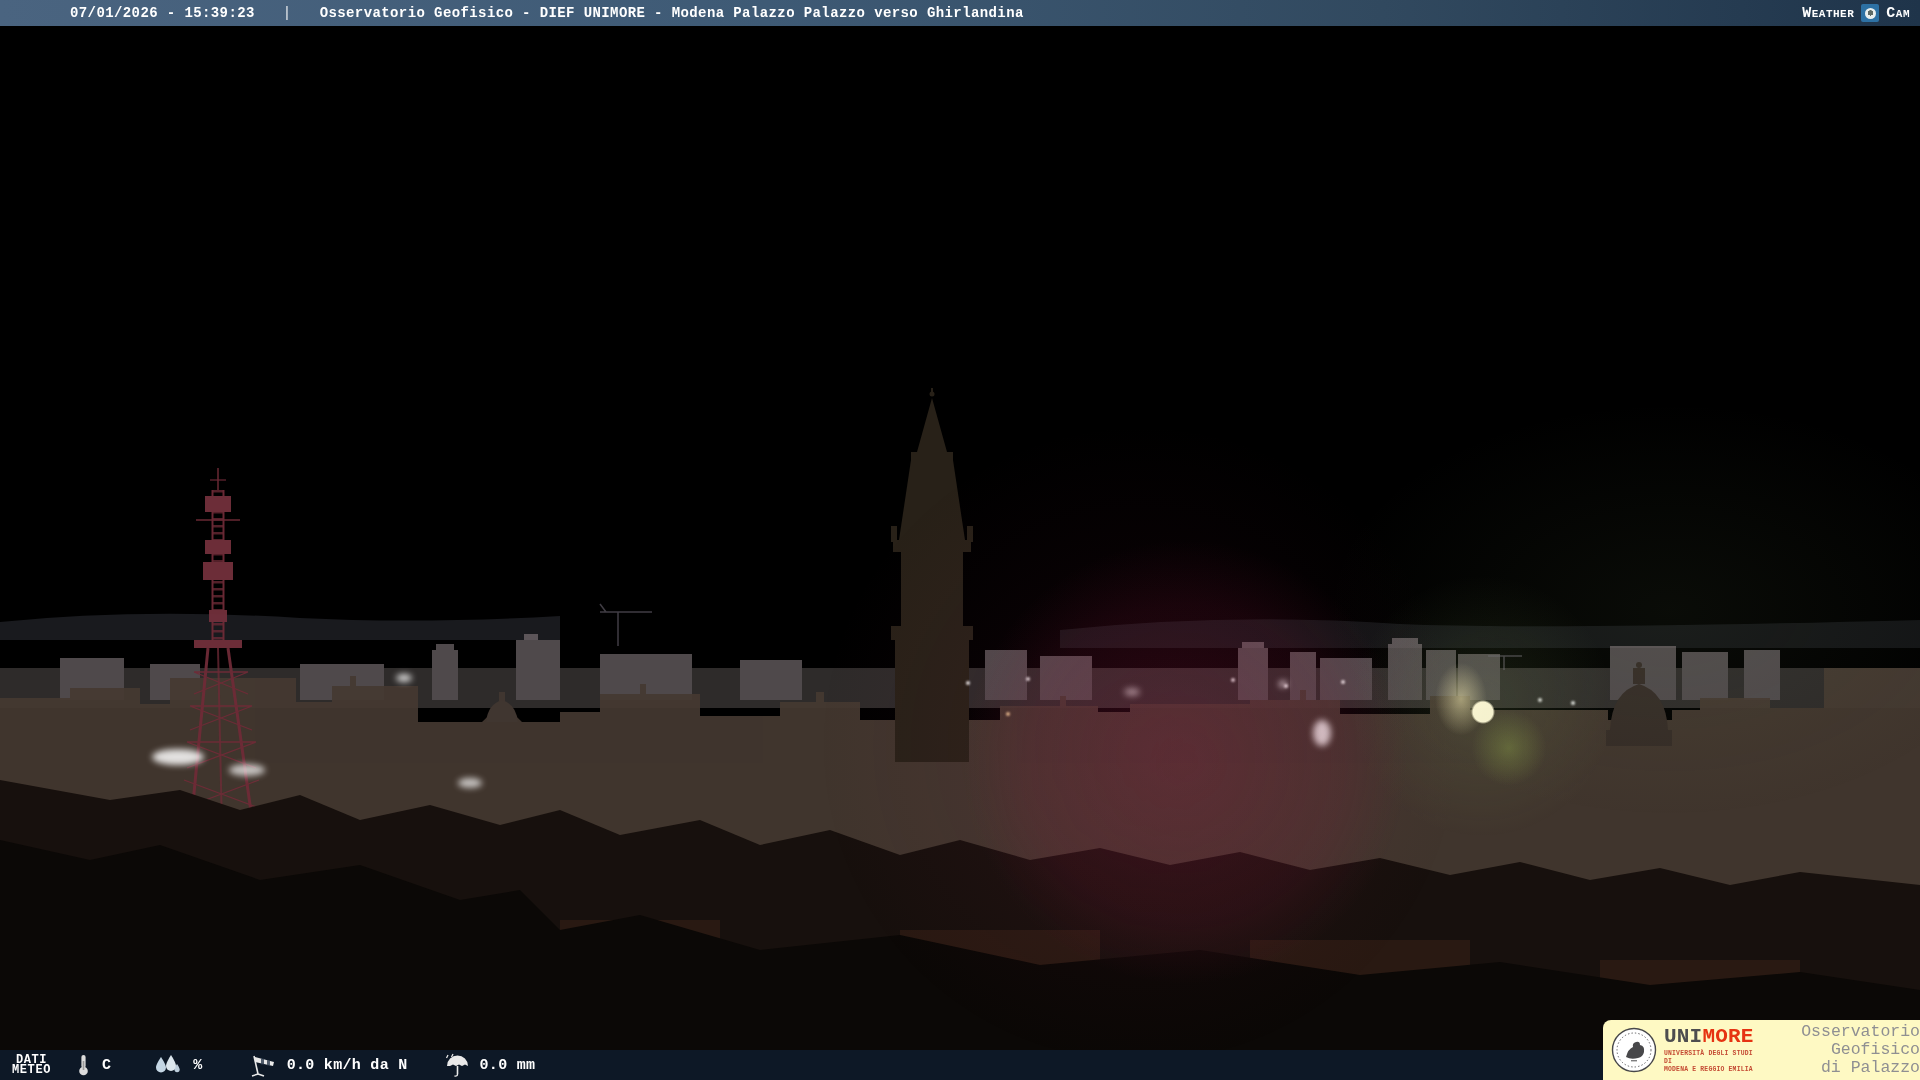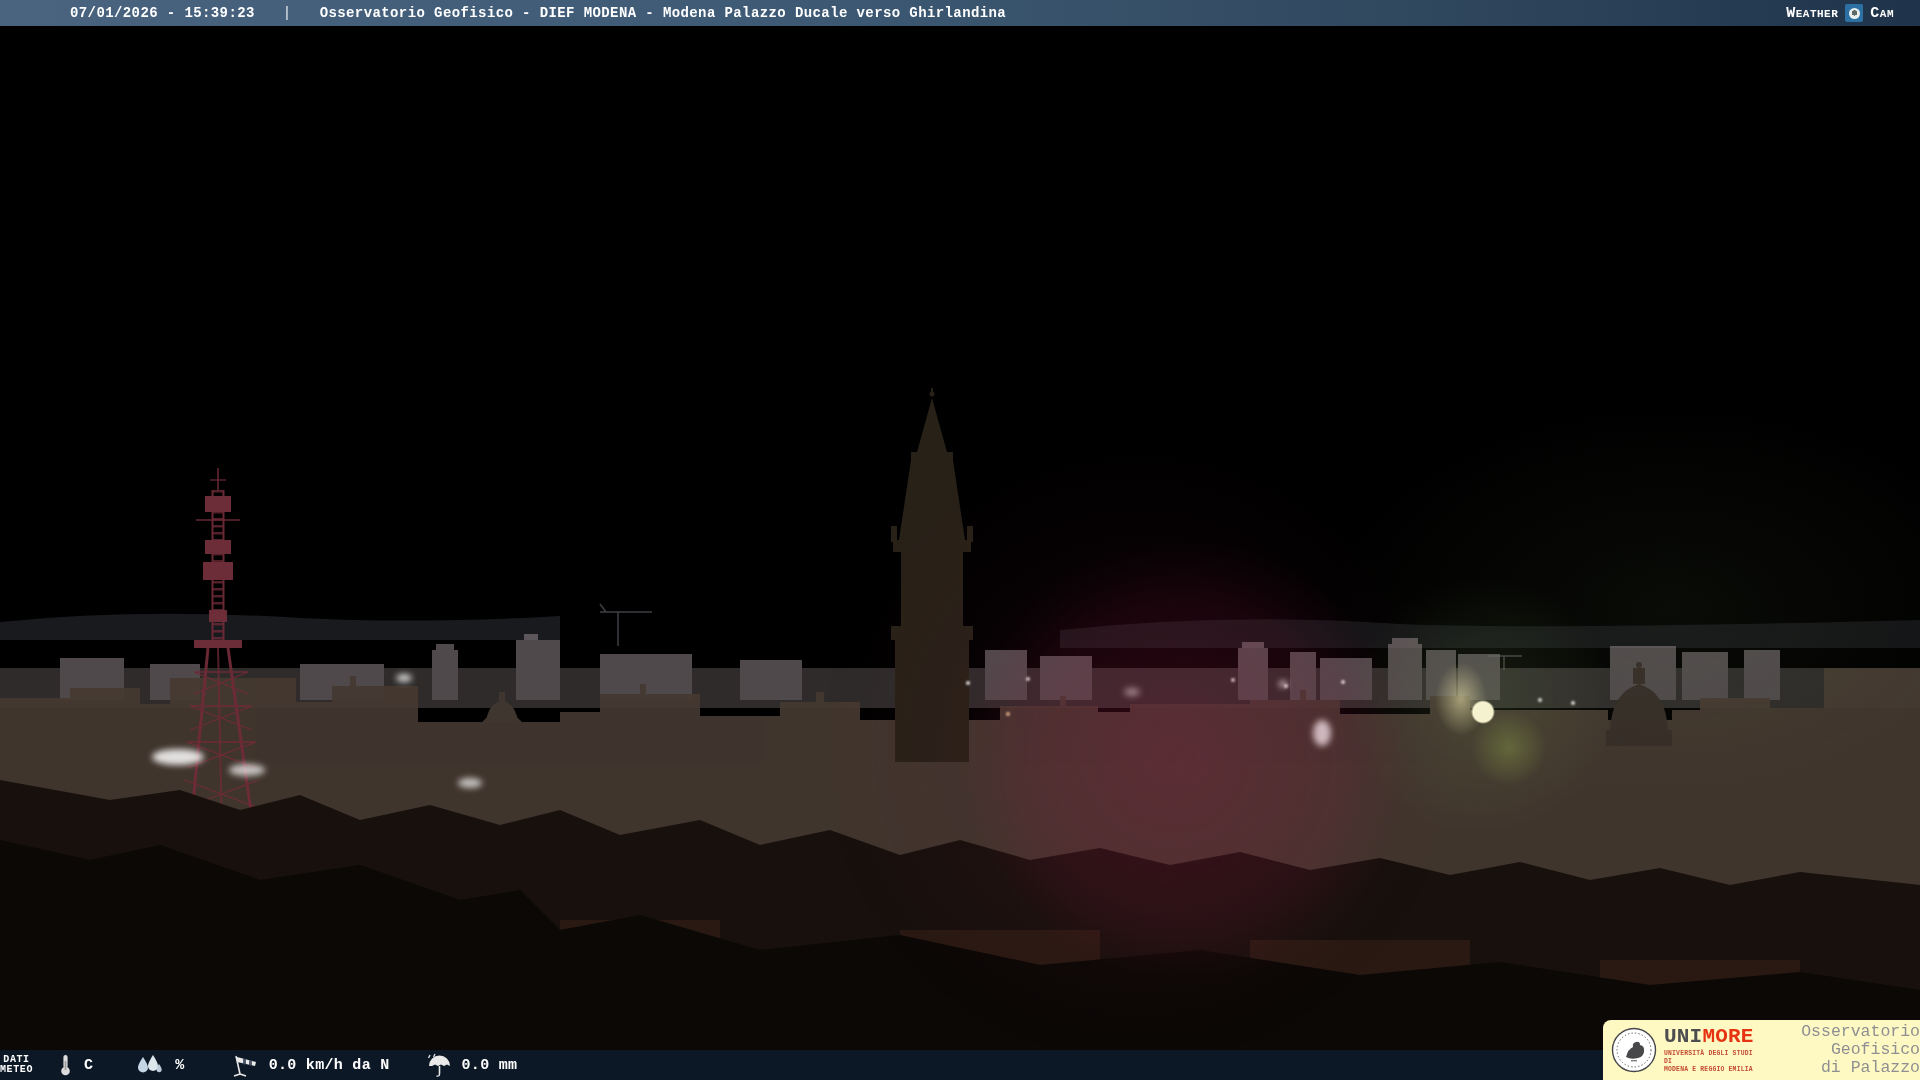--- a/index.html
+++ b/index.html
@@ -35,30 +35,30 @@
   }
 
   .cityscape{position:absolute;inset:0;z-index:1;}
 
   
   .topbar{position:absolute;left:0;top:0;width:1920px;height:26px;z-index:5;
     background:linear-gradient(to right,#4a6480 0%,#3e5a75 40%,#31495f 72%,#1f344a 100%);
     display:flex;align-items:center;color:#fff;font-weight:bold;font-size:14px;letter-spacing:.4px;}
   .topbar .dt{margin-left:70px;}
   .topbar .sep{margin:0 28px;font-weight:normal;opacity:.9;}
-  .brand{position:absolute;right:26px;top:0;height:26px;display:flex;align-items:center;gap:7px;}
+  .brand{position:absolute;right:10px;top:0;height:26px;display:flex;align-items:center;gap:7px;}
   .brand .w,.brand .c{font-variant:small-caps;font-weight:bold;font-size:15px;letter-spacing:.5px;}
   .lensbox{width:18px;height:18px;background:#2d71a4;border-radius:2px;
     display:flex;align-items:center;justify-content:center;}
   .lens{width:11px;height:11px;border-radius:50%;background:radial-gradient(circle at 50% 45%, #5d6a66 0 32%, #e9efef 33% 100%);}
 
   
   .wxbar{position:absolute;left:0;bottom:0;width:1920px;height:30px;z-index:5;
     background:rgba(14,30,48,.78);display:flex;align-items:center;color:#fff;}
-  .wx-label{font-size:10px;font-weight:bold;letter-spacing:.6px;
+  .wx-label{margin-left:12px;font-size:12px;font-weight:bold;letter-spacing:.6px;
     line-height:10px;text-align:center;}
   .wx-val{font-size:15px;font-weight:bold;letter-spacing:.3px;}
   .wx-icon{display:flex;align-items:center;}
   .ml26{margin-left:26px}.ml6{margin-left:6px}.ml42{margin-left:42px}
   .ml36{margin-left:36px}.ml8{margin-left:10px}
 
   
   .logobox{position:absolute;left:1603px;top:1020px;width:317px;height:60px;z-index:6;
     background:#fef9c3;border-top-left-radius:8px;display:flex;align-items:center;}
   .seal{margin-left:8px;flex:0 0 auto;}
@@ -218,21 +218,21 @@
       <circle cx="1540" cy="700" r="2"></circle>
         <circle cx="1008" cy="714" r="2" fill="#ffd9a0"></circle>
     </g>
   </svg>
 
   <div class="flares"></div>
 
   <div class="topbar">
     <span class="dt">07/01/2026 - 15:39:23</span>
     <span class="sep">|</span>
-    <span>Osservatorio Geofisico - DIEF MODENA - Modena Palazzo Ducale verso Ghirlandina</span>
+    <span>Osservatorio Geofisico - DIEF UNIMORE - Modena Palazzo Palazzo verso Ghirlandina</span>
     <span class="brand">
       <span class="w">Weather</span>
       <span class="lensbox">
           <span class="lens"></span>
         </span>
       <span class="c">Cam</span>
     </span>
   </div>
 
   <div class="wxbar">

